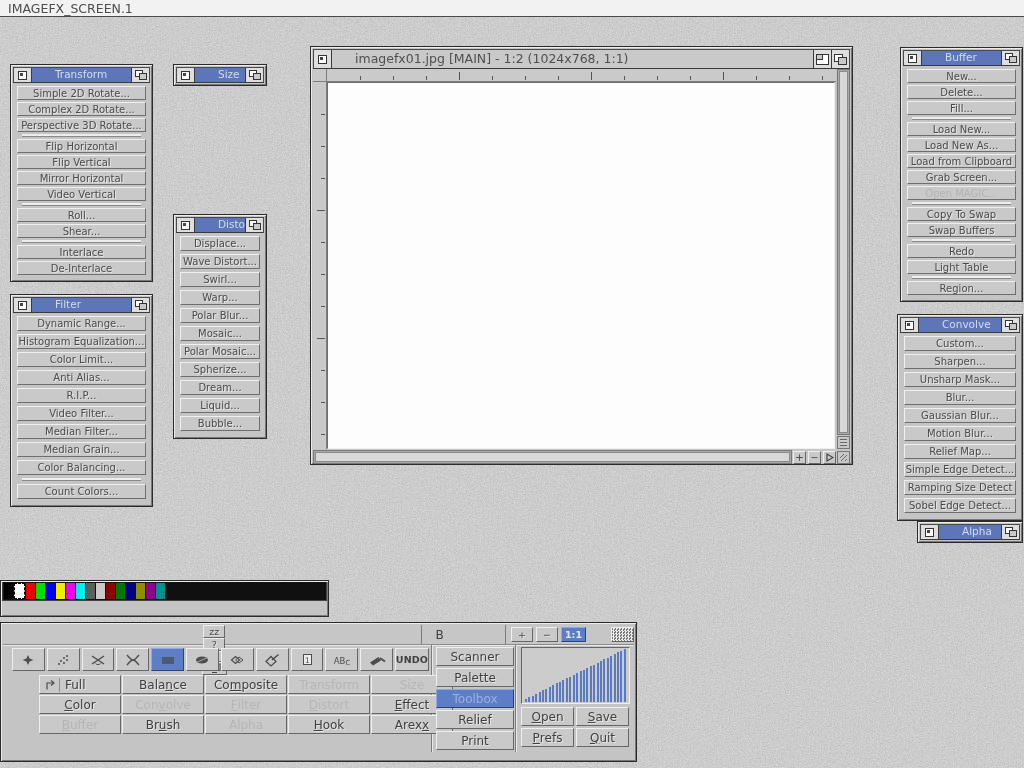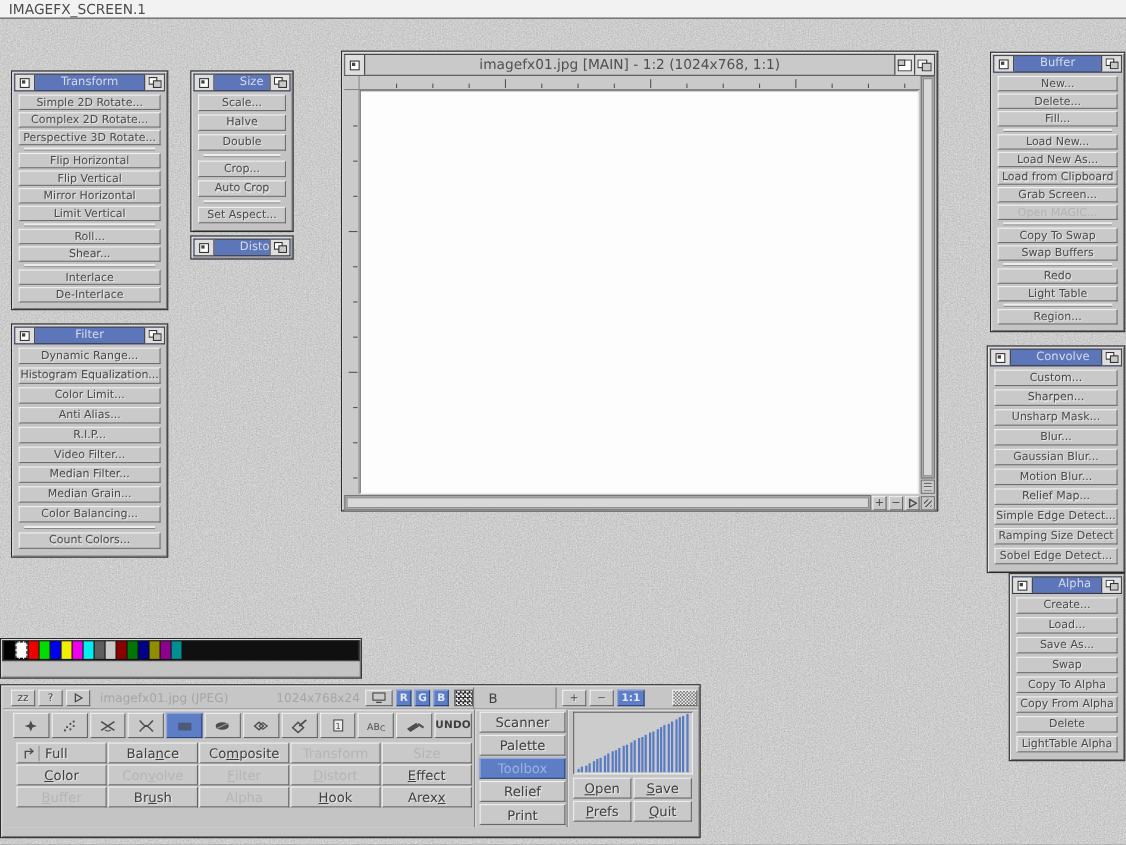--- a/index.html
+++ b/index.html
@@ -10,21 +10,21 @@
   
   #screenbar{position:absolute;left:0;top:0;width:1024px;height:17px;background:#f2f2f2;
     border-bottom:1px solid #4a4a4a;color:#4c4c4c;font-size:12.5px;line-height:17px;
     padding-left:8px;box-sizing:border-box;z-index:6;}
 
   
   .win{position:absolute;z-index:10;background:#c4c4c4;border:1px solid #2b2b2b;padding:2px;
        box-sizing:border-box;box-shadow:inset 1px 1px 0 #ececec, inset -1px -1px 0 #787878;}
   .tb{height:14px;display:flex;align-items:stretch;background:#5d76ba;color:#d4dbec;
       font-size:10.5px;border:1px solid #4a4a4a;border-bottom:1px solid #3a3a3a;}
-  .tb-title{flex:1;padding:0 23px;line-height:13px;white-space:nowrap;overflow:hidden;text-align:center;}
+  .tb-title{flex:1;padding:0 23px;line-height:13px;white-space:nowrap;overflow:hidden;}
   .tb.graybar{background:#c9c9c9;color:#4f4f4f;}
   .tb.steelbar{background:#ccd2e2;color:#3b4154;}
   .tb.tall{height:18px;font-size:12.5px;}
   .tb.tall .tb-title{line-height:17px;}
   .gad{display:flex;align-items:center;justify-content:center;background:#dedede;min-width:17px;}
   .gad.l{border-right:1px solid #3a3a3a;}
   .gad.r{border-left:1px solid #3a3a3a;}
   .closebox{width:7px;height:7px;border:1px solid #333;background:#fff;position:relative;}
   .closebox::after{content:"";position:absolute;left:1px;top:1px;width:3px;height:3px;background:#444;}
 
@@ -67,21 +67,21 @@
 
   
   #swatch-row{display:flex;height:16px;background:#111;padding:1px;border:1px solid #444;border-top:none;}
   .sw{flex:1;margin-right:1px;}
   .sw:last-child{margin-right:0;}
   .sw.sel{box-shadow:inset 0 0 0 1px #fff;border:1px dashed #000;box-sizing:border-box;}
 
   
   #tbw .row2{height:19px;display:flex;align-items:center;background:#c6c6c6;border-bottom:1px solid #8b8b8b;box-shadow:0 1px 0 #e9e9e9;}
   .r2g{display:flex;align-items:center;height:100%;box-sizing:border-box;}
-  .r2g.left{width:428px;border-right:1px solid #7c7c7c;padding-left:7px;}
+  .r2g.left{width:428px;border-right:1px solid #7c7c7c;padding-left:7px;flex-direction:column;}
   .r2g.mid{width:85px;border-right:1px solid #7c7c7c;padding-left:13px;}
   .r2g.right{flex:1;padding-left:5px;}
   .sbtn{height:15px;min-width:22px;box-sizing:border-box;background:#c9c9c9;border:1px solid;
         border-color:#efefef #666 #666 #efefef;color:#4a4a4a;font-size:9.5px;display:flex;
         align-items:center;justify-content:center;margin-right:3px;text-shadow:1px 1px 0 rgba(255,255,255,.5);}
   .sbtn.blue{background:#5d7ec6;border-color:#93a9da #2e4273 #2e4273 #93a9da;color:#e0e7f6;text-shadow:none;min-width:14px;font-weight:bold;}
   .ghosttext{color:#a5a5a5;font-size:11px;white-space:nowrap;overflow:hidden;}
   #fn-text{width:152px;margin-left:6px;}
   #dims-text{width:82px;margin-left:10px;}
   .dbox{width:17px;height:15px;border:1px solid #555;box-sizing:border-box;
@@ -90,21 +90,21 @@
         background:repeating-conic-gradient(#ededed 0% 25%,#777 0% 50%) 0 0/3px 3px;margin-left:22px;}
   #buffer-ind{font-size:12px;color:#3f3f3f;}
 
   #lower{display:flex;}
   #lower-left{width:428px;border-right:1px solid #7c7c7c;box-shadow:1px 0 0 #e9e9e9;}
   #tool-row{display:flex;padding:3px 0 2px 9px;}
   .tool{width:34px;height:23px;box-sizing:border-box;background:#c9c9c9;border:1px solid;
         border-color:#efefef #666 #666 #efefef;margin-right:2px;display:flex;align-items:center;justify-content:center;}
   .tool.sel{background:#5d7ec6;border-color:#93a9da #2e4273 #2e4273 #93a9da;}
   .tool.undo{font-size:9.5px;font-weight:bold;color:#3f3f3f;letter-spacing:0.2px;}
-  #main-grid{display:grid;grid-template-columns:repeat(5,82px);grid-auto-rows:19px;gap:1px;padding:2px 0 0 12px;}
+  #main-grid{display:grid;grid-template-columns:repeat(5,82px);grid-auto-rows:19px;gap:1px;padding:2px 0 0 12px;margin-left:24px;}
   .gbtn{box-sizing:border-box;background:#c9c9c9;border:1px solid;border-color:#efefef #666 #666 #efefef;
         color:#3f3f3f;font-size:12px;display:flex;align-items:center;justify-content:center;
         text-shadow:1px 1px 0 rgba(255,255,255,.55);white-space:nowrap;overflow:hidden;}
   .gbtn.ghost{color:#b5b5b5;text-shadow:none;}
   .gbtn.sel{background:#5d7ec6;border-color:#93a9da #2e4273 #2e4273 #93a9da;color:#9db1dd;text-shadow:none;}
   .gbtn .ic{display:flex;align-items:center;border-right:1px solid #8f8f8f;padding:0 3px 0 1px;margin-right:5px;height:14px;}
   #side-col{width:84px;padding:2px 0 0 4px;box-sizing:border-box;border-right:1px solid #7c7c7c;box-shadow:1px 0 0 #e9e9e9;}
   #side-col .gbtn{width:78px;height:19px;margin-bottom:2px;}
   #right-stack{flex:1;padding:2px 4px 0 5px;}
   #ramp{height:57px;border:1px solid;border-color:#666 #efefef #efefef #666;background:#cccccc;
@@ -147,21 +147,21 @@
       </span>
   </div>
   <div class="panel-body">
       <div class="btn">Simple 2D Rotate...</div>
       <div class="btn">Complex 2D Rotate...</div>
       <div class="btn">Perspective 3D Rotate...</div>
       <div class="sep"></div>
       <div class="btn">Flip Horizontal</div>
       <div class="btn">Flip Vertical</div>
       <div class="btn">Mirror Horizontal</div>
-      <div class="btn">Limit Vertical</div>
+      <div class="btn">Video Vertical</div>
       <div class="sep"></div>
       <div class="btn">Roll...</div>
       <div class="btn">Shear...</div>
       <div class="sep"></div>
       <div class="btn">Interlace</div>
       <div class="btn">De-Interlace</div>
     </div>
 </div>
 
 <div class="win" style="left:173px;top:64px;width:94px;">
@@ -170,45 +170,48 @@
         <span class="closebox"></span>
       </span>
     <span class="tb-title">Size</span>
     <span class="gad r">
         <svg width="12" height="10">
           <rect x="0.5" y="0.5" width="7" height="6" fill="#fff" stroke="#333"></rect>
           <rect x="4.5" y="3.5" width="7" height="6" fill="#c9c9c9" stroke="#333"></rect>
         </svg>
       </span>
   </div>
-  <div class="panel-body">
-      <div class="btn">Scale...</div>
-      <div class="btn">Halve</div>
-      <div class="btn">Double</div>
-      <div class="sep"></div>
-      <div class="btn">Crop...</div>
-      <div class="btn">Auto Crop</div>
-      <div class="sep"></div>
-      <div class="btn">Set Aspect...</div>
-    </div>
 </div>
 
 <div class="win" style="left:173px;top:214px;width:94px;">
   <div class="tb">
     <span class="gad l">
         <span class="closebox"></span>
       </span>
     <span class="tb-title">Distort</span>
     <span class="gad r">
         <svg width="12" height="10">
           <rect x="0.5" y="0.5" width="7" height="6" fill="#fff" stroke="#333"></rect>
           <rect x="4.5" y="3.5" width="7" height="6" fill="#c9c9c9" stroke="#333"></rect>
         </svg>
       </span>
   </div>
+  <div class="panel-body">
+      <div class="btn">Displace...</div>
+      <div class="btn">Wave Distort...</div>
+      <div class="btn">Swirl...</div>
+      <div class="btn">Warp...</div>
+      <div class="btn">Polar Blur...</div>
+      <div class="btn">Mosaic...</div>
+      <div class="btn">Polar Mosaic...</div>
+      <div class="btn">Spherize...</div>
+      <div class="btn">Dream...</div>
+      <div class="btn">Liquid...</div>
+      <div class="btn">Bubble...</div>
+    </div>
 </div>
 
 <div class="win" style="left:10px;top:294px;width:143px;">
   <div class="tb">
     <span class="gad l">
         <span class="closebox"></span>
       </span>
     <span class="tb-title">Filter</span>
     <span class="gad r">
         <svg width="12" height="10">
@@ -299,30 +302,20 @@
         <span class="closebox"></span>
       </span>
     <span class="tb-title">Alpha</span>
     <span class="gad r">
         <svg width="12" height="10">
           <rect x="0.5" y="0.5" width="7" height="6" fill="#fff" stroke="#333"></rect>
           <rect x="4.5" y="3.5" width="7" height="6" fill="#c9c9c9" stroke="#333"></rect>
         </svg>
       </span>
   </div>
-  <div class="panel-body">
-      <div class="btn">Create...</div>
-      <div class="btn">Load...</div>
-      <div class="btn">Save As...</div>
-      <div class="btn">Swap</div>
-      <div class="btn">Copy To Alpha</div>
-      <div class="btn">Copy From Alpha</div>
-      <div class="btn">Delete</div>
-      <div class="btn">LightTable Alpha</div>
-    </div>
 </div>
 
 <div class="win" style="left:310px;top:46px;width:543px;height:419px;">
   <div class="tb tall graybar">
     <span class="gad l">
         <span class="closebox"></span>
       </span>
     <span class="tb-title">imagefx01.jpg [MAIN] - 1:2 (1024x768, 1:1)</span>
     <span class="gad r">
         <svg width="13" height="11">

